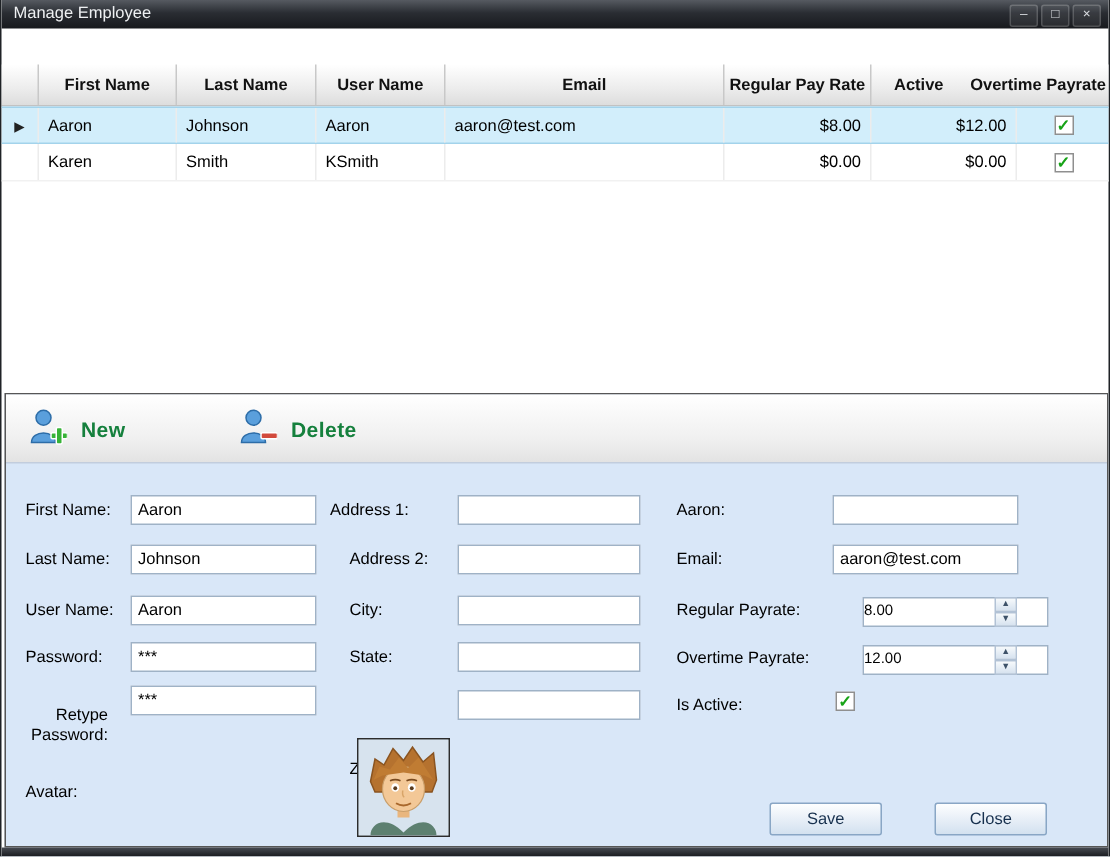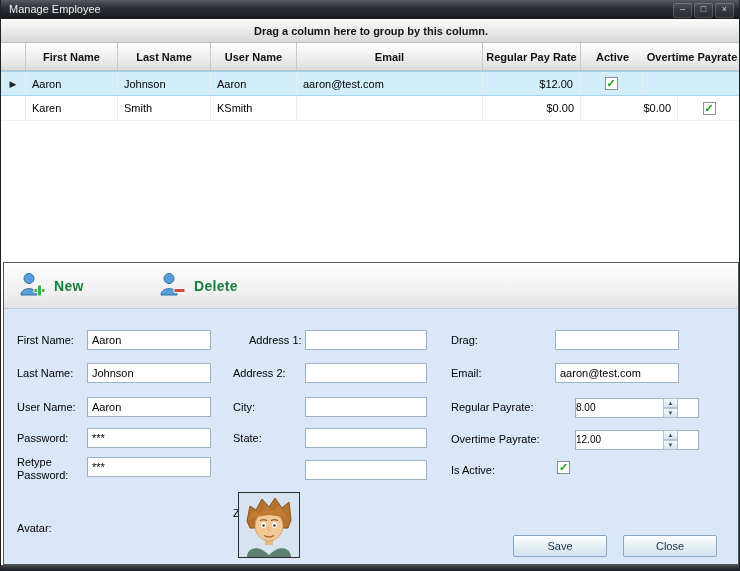--- a/index.html
+++ b/index.html
@@ -61,62 +61,62 @@
     font-size:7px; color:#34526f; box-sizing:border-box; }
   .spin-wrap { position:absolute; width:124px; height:20px; }
   .spin-wrap input { width:100%; height:100%; box-sizing:border-box; border:1px solid #9fb2c6;
     font-size:10px; font-family:inherit; padding:0 18px 0 0;margin-left:20px; }
   .spinners { position:absolute; right:1px; top:1px; width:15px; height:18px; display:flex; flex-direction:column; }
   .spin-btn { flex:1; background:linear-gradient(#f7fafc, #d6e2ef); border:1px solid #b2c2d5;
     box-sizing:border-box; font-size:6px; line-height:8px; text-align:center; color:#3e5269; cursor:pointer; }
   .form-checkbox { position:absolute; left:556px; top:461px; }
   .avatar-box { position:absolute; left:237px; top:492px; width:62px; height:66px;
     border:1px solid #2c2c2c; background:#d7e3ee; box-sizing:border-box; overflow:hidden; }
-  .btn { position:absolute; width:94px; height:22px; box-sizing:border-box;
+  .btn { position:absolute; width:75px; height:22px; box-sizing:border-box;
     border:1px solid #89a6c5; border-radius:2px;
     background:linear-gradient(#fdfeff, #e8eff7 50%, #d3e1f0);
     font-size:11px; font-family:inherit; color:#17304e; cursor:pointer; }
   .bottom-strip { position:absolute; left:0; top:565px; width:100%; height:6px;
     background:linear-gradient(#474b52, #191b1f); }
 </style>
 </head>
 <body>
 
 <div class="window">
 
   <div class="titlebar">
     <span class="title-text">Manage Employee</span>
     <div class="win-btns">
       <span class="win-btn">–</span>
       <span class="win-btn">□</span>
       <span class="win-btn">×</span>
     </div>
   </div>
 
-  <div class="group-band">Drag a column here to group by this column.</div>
 
   <div class="grid-header">
     <div class="hcell w-ind"></div>
     <div class="hcell w-fn">First Name</div>
     <div class="hcell w-ln">Last Name</div>
     <div class="hcell w-un">User Name</div>
     <div class="hcell w-em">Email</div>
     <div class="hcell w-rp">Regular Pay Rate</div>
     <div class="hcell w-ac">Active</div>
     <div class="hcell w-op">Overtime Payrate</div>
   </div>
 
   <div class="grid-row row-selected">
     <div class="dcell center w-ind">
       <span class="ind">▶</span>
     </div>
     <div class="dcell w-fn">Aaron</div>
     <div class="dcell w-ln">Johnson</div>
     <div class="dcell w-un">Aaron</div>
     <div class="dcell w-em">aaron@test.com</div>
+    <div class="dcell right w-rp">$8.00</div>
     <div class="dcell right w-op">$12.00</div>
     <div class="dcell center w-ac">
       <span class="checkbox">
         <span>✓</span>
       </span>
     </div>
   </div>
 
   <div class="grid-row row-plain">
     <div class="dcell center w-ind"></div>
@@ -164,26 +164,26 @@
 
   <span class="flabel" style="left:16px; top:367px;">Last Name:</span>
   <input class="finput" style="left: 86px; top: 363px; width: 124px;" value="Johnson">
 
   <span class="flabel" style="left:16px; top:401px;">User Name:</span>
   <input class="finput" style="left: 86px; top: 397px; width: 124px;" value="Aaron">
 
   <span class="flabel" style="left:16px; top:432px;">Password:</span>
   <input class="finput" style="left: 86px; top: 428px; width: 124px;" value="***">
 
-  <span class="flabel" style="left:16px; top:456px; width:55px; line-height:13px;">Retype Password:</span>
+  <span class="flabel" style="left:16px; top:471px; width:55px; line-height:13px;text-align:right;">Retype Password:</span>
   <input class="finput" style="left: 86px; top: 457px; width: 124px;" value="***">
 
   <span class="flabel" style="left:16px; top:522px;">Avatar:</span>
 
-  <span class="flabel" style="left:248px; top:334px;">Address 1:</span>
+  <span class="flabel" style="left:219px; top:334px;">Address 1:</span>
   <input class="finput" style="left: 304px; top: 330px; width: 122px;" value="">
 
   <span class="flabel" style="left:232px; top:367px;">Address 2:</span>
   <input class="finput" style="left: 304px; top: 363px; width: 122px;" value="">
 
   <span class="flabel" style="left:232px; top:401px;">City:</span>
   <input class="finput" style="left: 304px; top: 397px; width: 122px;" value="">
 
   <span class="flabel" style="left:232px; top:432px;">State:</span>
   <input class="finput" style="left: 304px; top: 428px; width: 122px;" value="">
@@ -203,21 +203,21 @@
       <ellipse cx="35.5" cy="32" rx="2.6" ry="2.9" fill="#fff"></ellipse>
       <circle cx="24.5" cy="32.5" r="1.3" fill="#5a3b1e"></circle>
       <circle cx="35.5" cy="32.5" r="1.3" fill="#5a3b1e"></circle>
       <path d="M21,27.5 Q24.5,26 28,27.5" stroke="#7a4a1e" stroke-width="1.2" fill="none"></path>
       <path d="M32,27.5 Q35.5,26 39,27.5" stroke="#7a4a1e" stroke-width="1.2" fill="none"></path>
       <path d="M29.5,34 Q29,37.5 30.5,38.5" stroke="#d8a468" stroke-width="1" fill="none"></path>
       <path d="M25,42.5 Q30,45.5 35,42.5" stroke="#a9682c" stroke-width="1.3" fill="none"></path>
     </svg>
   </div>
 
-  <span class="flabel" style="left:450px; top:334px;">Drag:</span>
+  <span class="flabel" style="left:450px; top:334px;">Aaron:</span>
   <input class="finput" style="left: 554px; top: 330px; width: 124px;" value="">
 
   <span class="flabel" style="left:450px; top:367px;">Email:</span>
   <input class="finput" style="left: 554px; top: 363px; width: 124px;" value="aaron@test.com">
 
   <span class="flabel" style="left:450px; top:401px;">Regular Payrate:</span>
   <div class="spin-wrap" style="left:554px; top:397px;">
     <input value="8.00" style="">
     <div class="spinners">
       <span class="spin-btn">▲</span>

